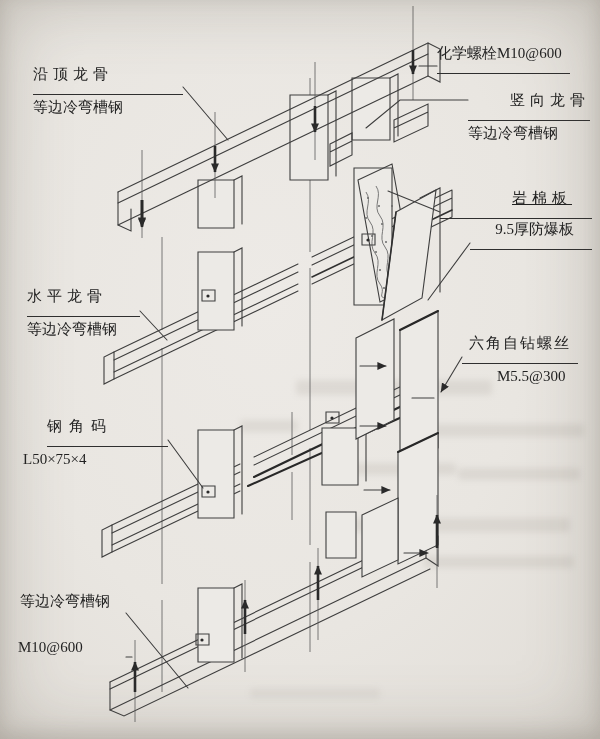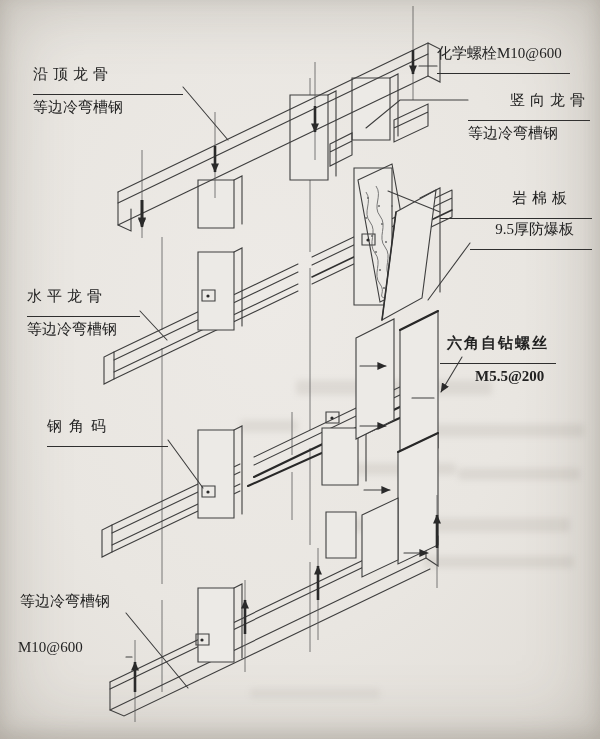--- a/index.html
+++ b/index.html
@@ -258,40 +258,41 @@
 
   <div class="label" style="left:437px;top:45px;width:133px;">
     <span class="l1">化学螺栓M10@600</span>
   </div>
 
   <div class="label ra" style="left:468px;top:80px;width:122px;margin-top:12px;">
     <span class="l1 sp">竖向龙骨</span>
     <span class="l2">等边冷弯槽钢</span>
   </div>
 
-  <div class="label ra" style="left:440px;top:190px;width:152px;">
+  <div class="label ra" style="left:440px;top:190px;width:152px;text-decoration:underline;">
     <span class="l1 sp" style="padding-right:20px;">岩棉板</span>
   </div>
 
   <div class="label ra" style="left:470px;top:221px;width:122px;">
     <span class="l1" style="padding-right:18px;">9.5厚防爆板</span>
   </div>
 
-  <div class="label" style="left:440px;top:335px;width:116px;font-weight:bold;">
+  <div class="label" style="left:462px;top:335px;width:116px;">
     <span class="l1" style="text-align:center;letter-spacing:2px;">六角自钻螺丝</span>
-    <span class="l2" style="padding-left:35px;">M5.5@200</span>
+    <span class="l2" style="padding-left:35px;">M5.5@300</span>
   </div>
 
   <div class="label" style="left:27px;top:288px;width:113px;">
     <span class="l1 sp">水平龙骨</span>
     <span class="l2">等边冷弯槽钢</span>
   </div>
 
   <div class="label" style="left:23px;top:418px;width:145px;">
     <span class="l1 sp3">钢角码</span>
+    <span class="l2">L50×75×4</span>
   </div>
 
   <div class="label" style="left:20px;top:589px;width:106px;">
     <span class="l2">等边冷弯槽钢</span>
   </div>
 
   <div class="label" style="left:18px;top:635px;width:106px;">
     <span class="l2">M10@600</span>
   </div>
 

